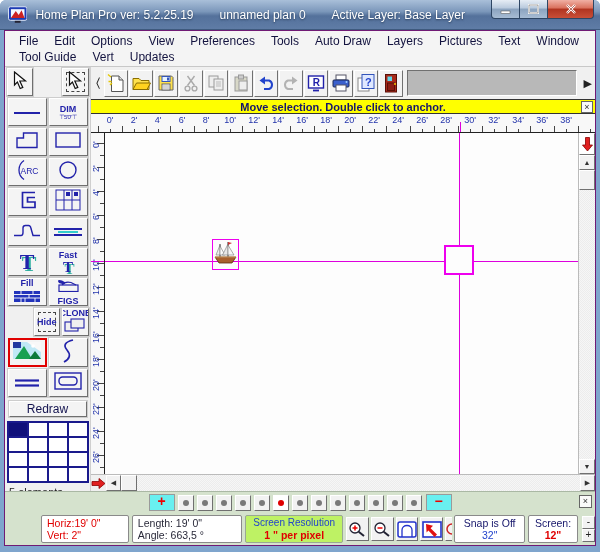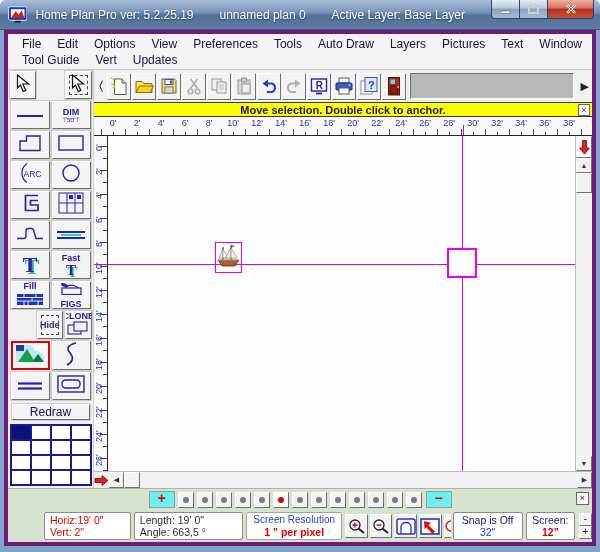--- a/index.html
+++ b/index.html
@@ -17,21 +17,21 @@
   .wbtn { height:19px; border:1px solid #2e4664; border-top:none; display:flex; align-items:center;
           justify-content:center; }
   .wbtn.min { width:29px; border-radius:0 0 0 4px;
     background:linear-gradient(#e6edf5,#b9c9dd 45%,#8ba3bf 50%,#a7bcd4); }
   .wbtn.max { width:27px; border-left:none; border-right:none;
     background:linear-gradient(#e6edf5,#b9c9dd 45%,#8ba3bf 50%,#a7bcd4); }
   .wbtn.close { width:47px; border-radius:0 0 4px 0;
     background:linear-gradient(#f0b0a4,#d9705c 45%,#b03420 50%,#c94f38); }
   
   .app-body { position:absolute; left:4px; right:4px; top:30px; height:516px;
-              background:#f0f0f0; border:4px solid #701a75; display:flex; flex-direction:column;justify-content:space-between; }
+              background:#f0f0f0; border:1px solid #701a75; display:flex; flex-direction:column;justify-content:space-between; }
   
   .menubar { background:#f4f4f4; border-bottom:1px solid #c8c8c8; padding:2px 2px 1px 6px; }
   .menurow { display:flex; }
   .menu-item { font-size:12px; color:#13133f; padding:1px 8px; white-space:nowrap; cursor:default; }
   
   .main { flex:1; display:flex; min-height:0; }
   
   .palette { width:86px; background:#f0f0f0; border-right:1px solid #cfcfcf;
              display:flex; flex-direction:column; align-items:center; overflow:hidden; }
   .prow { display:flex; width:84px; justify-content:center; }
@@ -617,21 +617,21 @@
 
     <div class="statusbar">
       <div class="spanel" style="width:92px;">
         <span class="sline red">Horiz:19' 0"</span>
         <span class="sline red">Vert:  2"</span>
       </div>
       <div class="spanel" style="width:116px;">
         <span class="sline dark">Length: 19' 0"</span>
         <span class="sline dark">Angle:  663,5 °</span>
       </div>
-      <div class="spanel" style="width:102px; background:#ffffff; border-color:#9aa894;">
+      <div class="spanel" style="width:102px; background:#bef264; border-color:#9aa894;">
         <span class="sline blue ctr" style="font-size:10px;">Screen Resolution</span>
         <span class="sline red bold ctr">1 " per pixel</span>
       </div>
       <div class="sbtn2">
         <svg width="18" height="17">
             <circle cx="7" cy="7" r="5" fill="#fff" stroke="#223" stroke-width="1.3"></circle>
             <line x1="10.7" y1="10.7" x2="16" y2="15" stroke="#223" stroke-width="2"></line>
             <path d="M4.5 7 H9.5 M7 4.5 V9.5" stroke="#e00" stroke-width="1.5"></path>
           </svg>
       </div>

